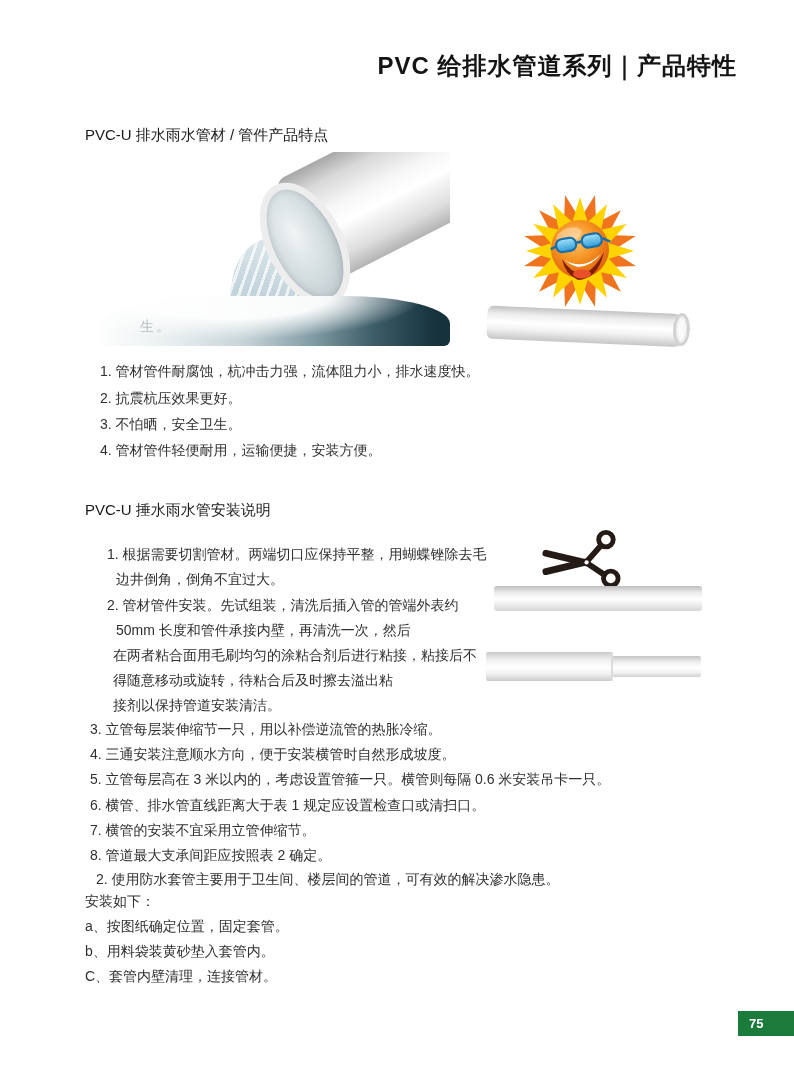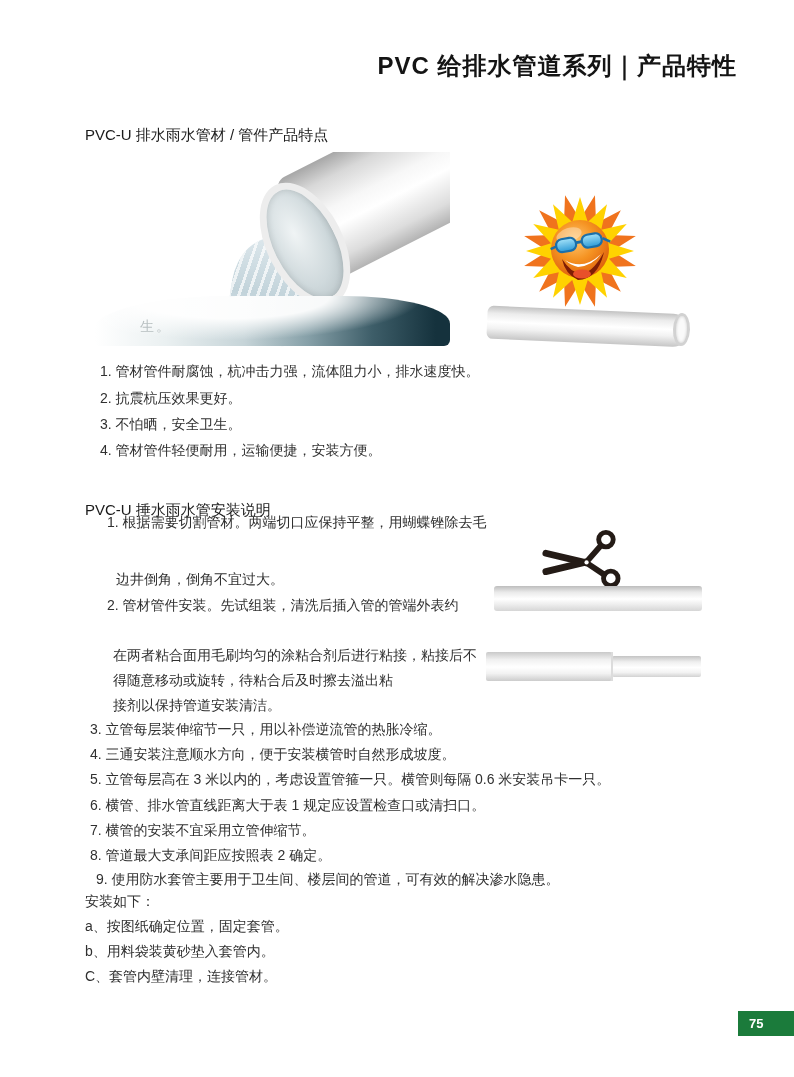--- a/index.html
+++ b/index.html
@@ -124,33 +124,34 @@
   </div>
 
   <div class="abs pipe-cut"></div>
 
   <div class="abs joint">
     <div class="seg-a"></div>
     <div class="seg-b"></div>
     <div class="lip"></div>
   </div>
 
-  <div class="abs t13" style="left:107px;top:514px;">1. 根据需要切割管材。两端切口应保持平整，用蝴蝶锉除去毛</div>
+  <div class="abs t13" style="left:107px;top:546px;">1. 根据需要切割管材。两端切口应保持平整，用蝴蝶锉除去毛</div>
   <div class="abs t13" style="left:116px;top:571px;">边井倒角，倒角不宜过大。</div>
   <div class="abs t13" style="left:107px;top:597px;">2. 管材管件安装。先试组装，清洗后插入管的管端外表约</div>
+  <div class="abs t13" style="left:116px;top:622px;">50mm 长度和管件承接内壁，再清洗一次，然后</div>
   <div class="abs t13" style="left:113px;top:672px;">得随意移动或旋转，待粘合后及时擦去溢出粘</div>
   <div class="abs t13" style="left:113px;top:647px;">在两者粘合面用毛刷均匀的涂粘合剂后进行粘接，粘接后不</div>
   <div class="abs t13" style="left:113px;top:697px;">接剂以保持管道安装清洁。</div>
   <div class="abs t13" style="left:90px;top:721px;">3. 立管每层装伸缩节一只，用以补偿逆流管的热胀冷缩。</div>
   <div class="abs t13" style="left:90px;top:746px;">4. 三通安装注意顺水方向，便于安装横管时自然形成坡度。</div>
   <div class="abs t13" style="left:90px;top:771px;">5. 立管每层高在 3 米以内的，考虑设置管箍一只。横管则每隔 0.6 米安装吊卡一只。</div>
   <div class="abs t13" style="left:90px;top:797px;">6. 横管、排水管直线距离大于表 1 规定应设置检查口或清扫口。</div>
   <div class="abs t13" style="left:90px;top:822px;">7. 横管的安装不宜采用立管伸缩节。</div>
   <div class="abs t13" style="left:90px;top:847px;">8. 管道最大支承间距应按照表 2 确定。</div>
-  <div class="abs t13" style="left:96px;top:871px;">9. 使用防水套管主要用于卫生间、楼层间的管道，可有效的解决渗水隐患。</div>
+  <div class="abs t13" style="left:96px;top:871px;">2. 使用防水套管主要用于卫生间、楼层间的管道，可有效的解决渗水隐患。</div>
 
   <div class="abs t13" style="left:85px;top:893px;">安装如下：</div>
   <div class="abs t13" style="left:85px;top:918px;">a、按图纸确定位置，固定套管。</div>
   <div class="abs t13" style="left:85px;top:943px;">b、用料袋装黄砂垫入套管内。</div>
   <div class="abs t13" style="left:85px;top:968px;">C、套管内壁清理，连接管材。</div>
 
   <div class="abs badge">
     <span>75</span>
   </div>
 

